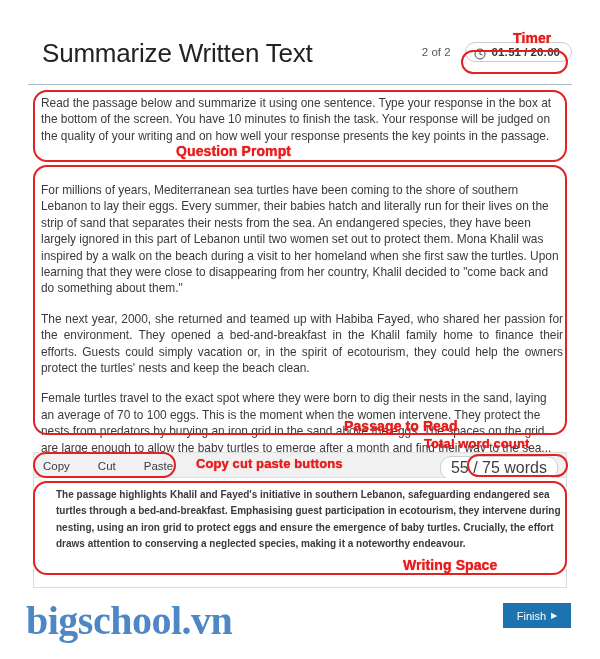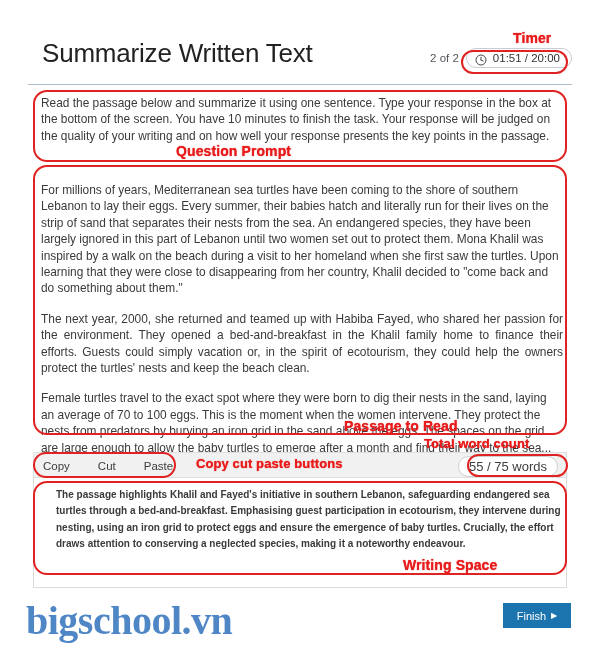--- a/index.html
+++ b/index.html
@@ -33,39 +33,40 @@
     position: absolute;
     left: 14px; top: 0px;
     font-size: 26px;
     font-weight: 400;
     letter-spacing: -0.2px;
     color: #222222;
     white-space: nowrap;
   }
   .header-right {
     position: absolute;
-    right: 0px; top: 10px;
-    display: flex;
-    align-items: center;
-    gap: 7px;
+    right: 0px; top: 4px;
+    display: flex;
+    align-items: center;
+    gap: 14px;
   }
   .progress-count {
     font-size: 11.5px;
     color: #55565a;
     white-space: nowrap;
   }
   .timer-pill {
     display: flex;
     align-items: center;
     gap: 6px;
     padding: 3px 11px 3px 8px;
     border: 1px solid #c9ccd1;
     border-radius: 12px;
     background: #ffffff;
     white-space: nowrap;
+    font-weight: bold;
   }
   .clock-icon { display:block; width: 12px; height: 12px; }
   .timer-text {
     font-size: 11.5px;
     color: #333333;
     white-space: nowrap;
   }
   .divider {
     position: absolute;
     left: 28px; top: 84px;
@@ -121,21 +122,21 @@
     cursor: pointer;
     white-space: nowrap;
   }
   .word-count-pill {
     position: absolute;
     right: 8px; top: 3px;
     padding: 2px 10px;
     border: 1px solid #cfcfcf;
     border-radius: 11px;
     background: #ffffff;
-    font-size: 13px;
+    font-size: 16px;
     color: #3d3d3d;
     white-space: nowrap;
   }
 
   
   .answer-box {
     position: absolute;
     left: 33px; top: 478px;
     width: 534px;
     height: 110px;

